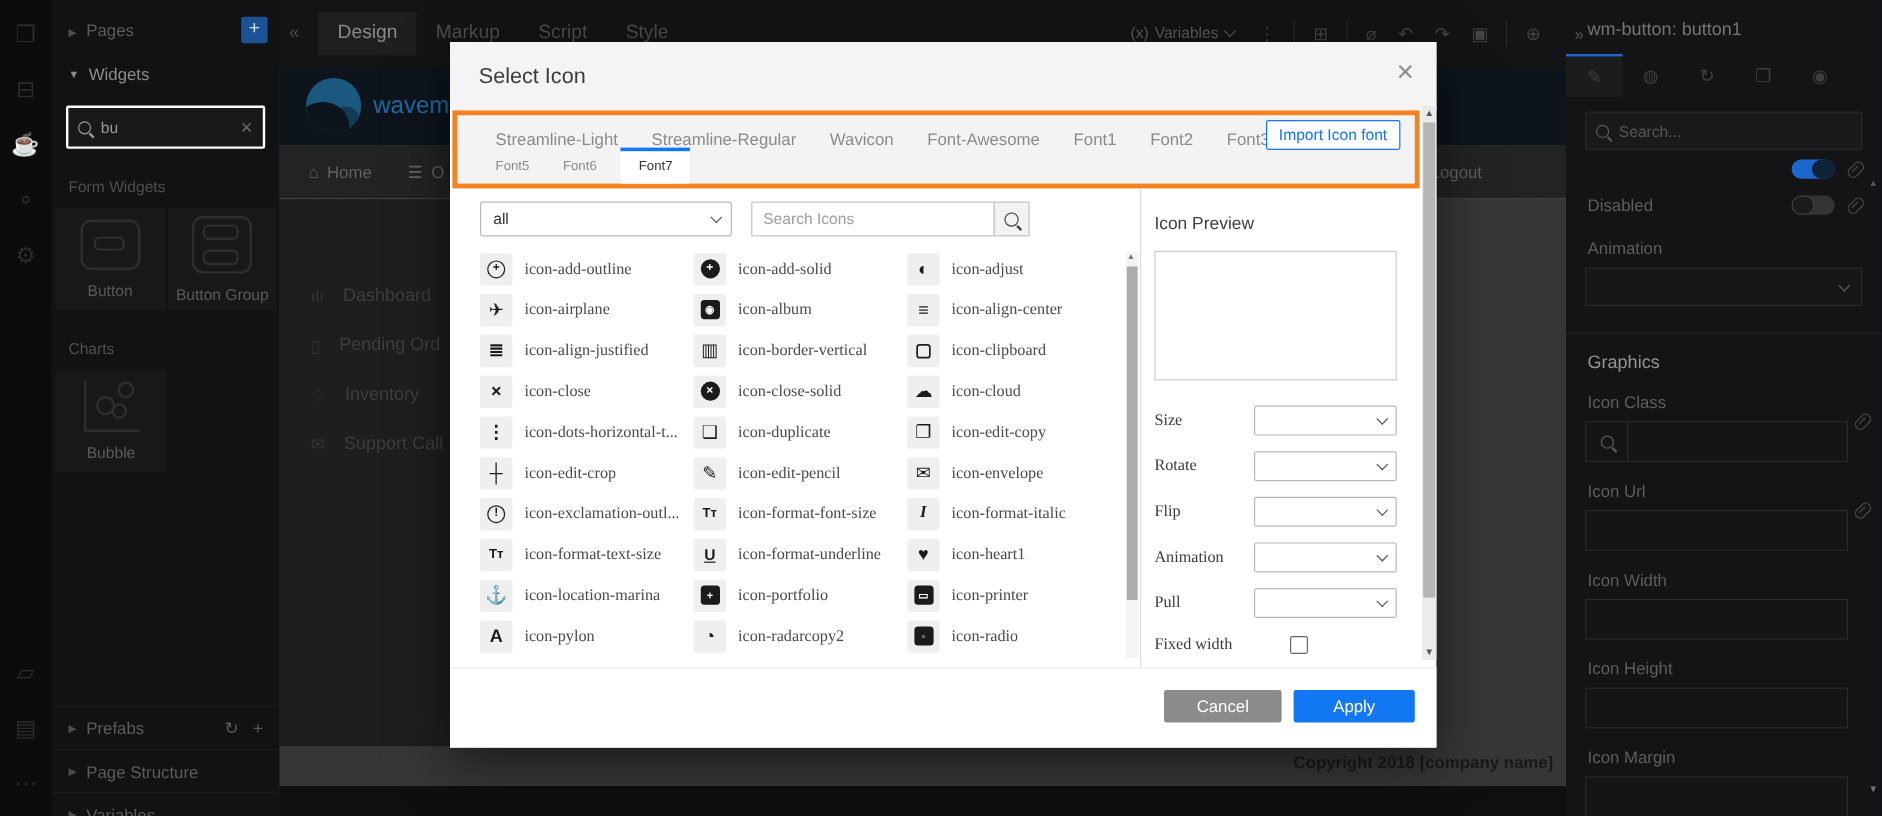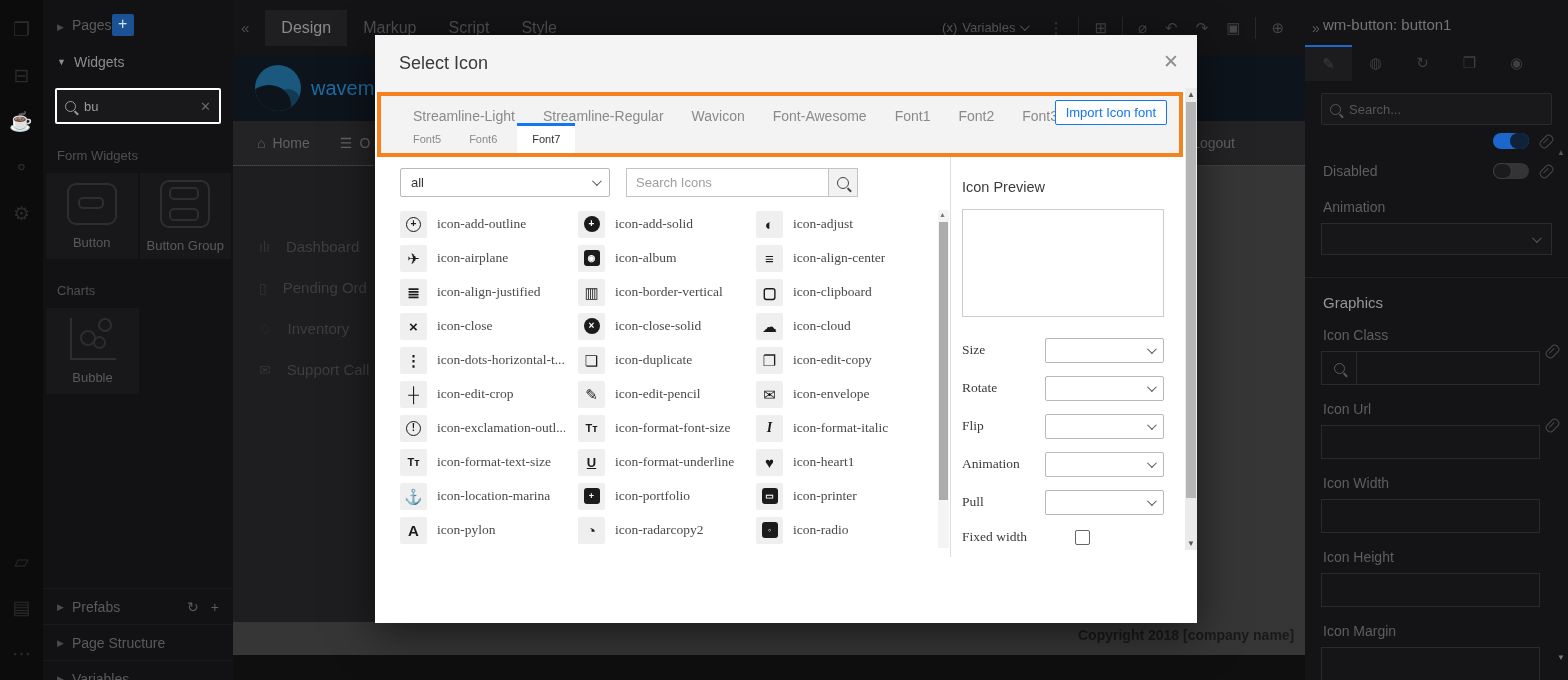--- a/index.html
+++ b/index.html
@@ -11,21 +11,21 @@
   .rail{position:absolute;left:0;top:0;width:43px;height:680px;background:#0c0c0d;border-right:1px solid #191919;}
   .rail-ic{width:43px;height:46px;display:flex;align-items:center;justify-content:center;
            color:#2c2c2e;font-size:19px;}
   .rail-top{position:absolute;top:6px;left:0;}
   .rail-bottom{position:absolute;bottom:4px;left:0;}
 
   
   .sb{position:absolute;left:43px;top:0;width:190px;height:680px;background:#121214;overflow:hidden;}
   .sb-row{display:flex;align-items:center;color:#5b5b5d;font-size:14px;}
   .caret{font-size:9px;margin-right:8px;color:#4a4a4c;}
-  .sb-pages{margin:14px 10px 0 14px;}
+  .sb-pages{margin:14px 10px 0 14px;justify-content:space-between;}
   .sb-addbtn{width:22px;height:22px;background:#1b5293;color:#cfe2f5;font-size:16px;line-height:20px;
              text-align:center;border-radius:2px;}
   .sb-widgets{margin:18px 10px 0 14px;color:#8c8c8e;}
   .sb-widgets .caret{color:#8c8c8e;}
   .sb-search{margin:18px 12px 0;height:32px;background:#19191b;border:2px solid #ffffff;border-radius:2px;
              display:flex;align-items:center;padding:0 8px;color:#9a9a9c;font-size:13px;}
   .sb-search .x{margin-left:auto;color:#68686a;font-size:13px;}
   .mag{width:9px;height:9px;border:1.5px solid currentColor;border-radius:50%;position:relative;flex:none;}
   .mag::after{content:"";position:absolute;width:5px;height:1.5px;background:currentColor;right:-4px;bottom:-3px;transform:rotate(45deg);}
   .sb-section{margin:24px 0 0 14px;color:#4f4f51;font-size:13px;}
@@ -637,13 +637,17 @@
     <div class="fixedw">
       <span class="lbl serif" style="font-size:13.5px;color:#3b3b3b">Fixed width</span>
       <span class="cbx"></span>
     </div>
   </div>
   <div class="m-scroll">
     <span class="up">▲</span>
     <span class="thumb"></span>
     <span class="down">▼</span>
   </div>
+  <div class="m-footer">
+    <span class="btn btn-cancel">Cancel</span>
+    <span class="btn btn-apply">Apply</span>
+  </div>
 </div>
 
 </body></html>

